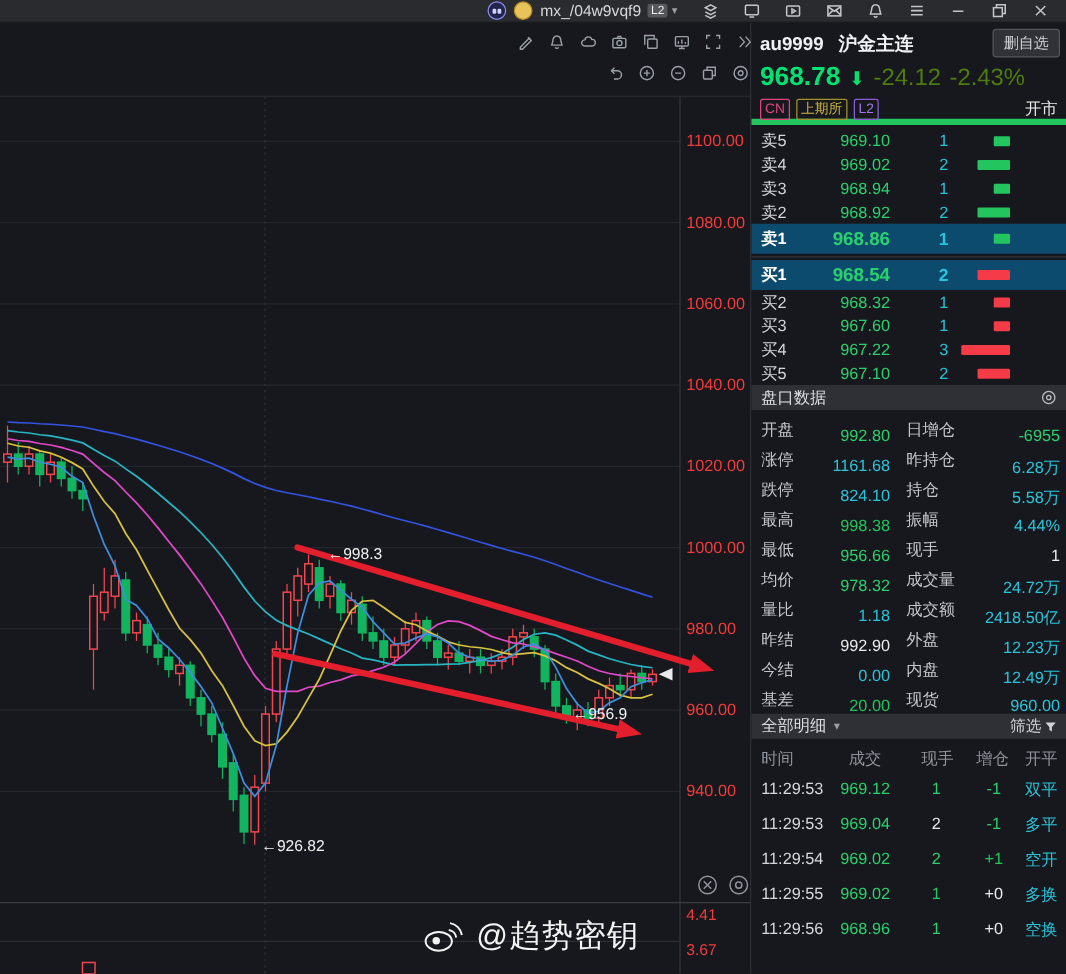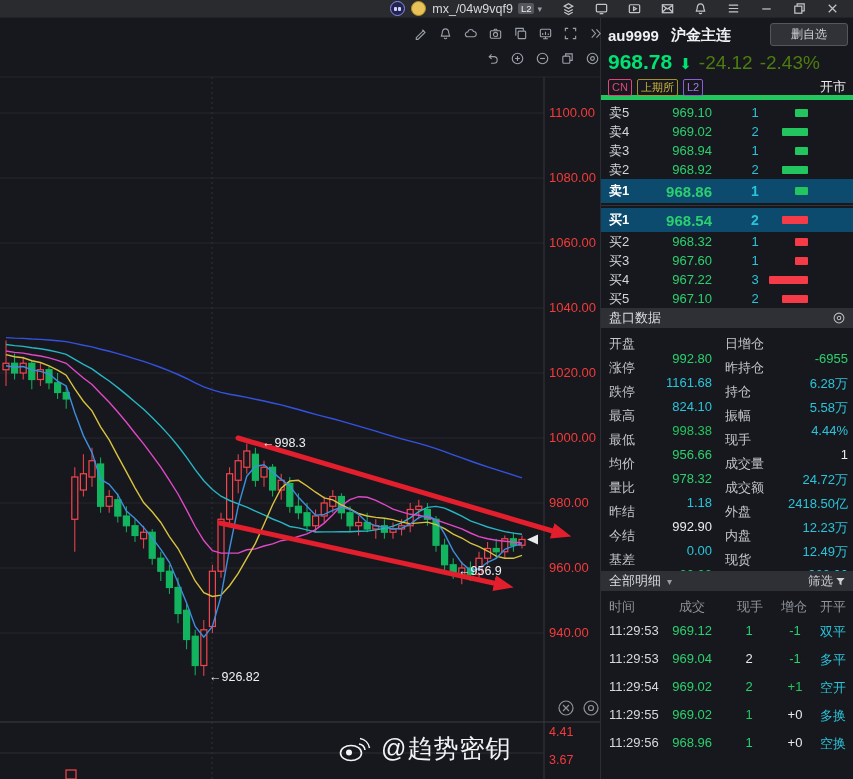--- a/index.html
+++ b/index.html
@@ -30,21 +30,21 @@
   .ctb-ic { width:18px; height:18px; margin:0 3.5px; display:flex; align-items:center; justify-content:center; cursor:pointer; }
   .ctb-ic svg { stroke:#9aa0a8; fill:none; stroke-width:1.2; }
   .watermark { position:absolute; left:338px; top:714px; display:flex; align-items:center; gap:9px; z-index:6; }
   .watermark svg { stroke:#f2f3f5; fill:none; stroke-width:1.6; }
   .watermark span { color:#f2f3f5; font-size:25px; letter-spacing:1px; }
   
   .qhead { position:relative; height:82px; border-bottom:5px solid #22c55e; }
   .qrow1 { position:absolute; top:8px; left:7px; display:flex; gap:12px; align-items:center; }
   .qcode,.qname { color:#f0f1f4; font-size:15px; font-weight:bold; }
   .qdel { position:absolute; top:5px; right:5px; background:#313237; border:1px solid #55565c; color:#cfd1d5;
-    font-size:12px; padding:2px 20px; border-radius:3px; cursor:pointer;font-family:Liberation Mono, monospace; }
+    font-size:12px; padding:2px 8px; border-radius:3px; cursor:pointer;font-family:Liberation Mono, monospace; }
   .qrow2 { position:absolute; top:32px; left:7px; display:flex; align-items:baseline; gap:7px; }
   .qprice { font-size:21px; font-weight:bold; color:#00e273; }
   .qarrow { font-size:15px; color:#00e273; }
   .qchg { font-size:19px; color:#4d7c0f; }
   .qrow3 { position:absolute; top:61px; left:7px; display:flex; gap:5px; }
   .badge { font-size:11px; padding:0 3px; border-radius:2px; border:1px solid; line-height:15px; }
   .badge.b0 { color:#e0457e; border-color:#e0457e; }
   .badge.b1 { color:#cdb53f; border-color:#a5912c; }
   .badge.b2 { color:#a478e8; border-color:#8a5fd4; }
   .qstatus { position:absolute; top:60px; right:7px; color:#e9eaec; font-size:13px; }
@@ -63,21 +63,21 @@
   .bid .bbar { background:#f43b47; }
   .bookdiv { height:1px; background:#33343a; margin:2px 0; }
   
   .sechead { height:20px; background:#2f3036; display:flex; align-items:center; padding:0 8px; color:#dcdee2; font-size:13px; position:relative; }
   .sechead .gear { position:absolute; right:7px; width:14px; height:14px; }
   .sechead .gear svg { stroke:#b9bcc2; fill:none; stroke-width:1.2; }
   .pk { padding-top:3px; }
   .prow { position:relative; height:24px; font-size:13px; }
   .plabel { position:absolute; color:#c3c6cc; top:4px; }
   .plabel.l { left:8px; } .plabel.r { left:124px; }
-  .pval { position:absolute; top:20px; text-align:left; }
+  .pval { position:absolute; top:10px; text-align:left; }
   .pval.l { right:141px; } .pval.r { right:5px; }
   .green { color:#2bd06e; } .red { color:#22c55e; } .cyan { color:#2ac4da; } .white { color:#e8eaec; }
   
   .dhead-extra { position:absolute; right:7px; display:flex; align-items:center; gap:2px; color:#d0d2d6; font-size:12.5px; }
   .caret { color:#9a9ca2; font-size:10px; margin-left:6px; }
   .dcols { position:relative; height:26px; font-size:13px; color:#8f939b; }
   .dcols span { position:absolute; top:7px; }
   .drow { position:relative; height:28px; font-size:13px; }
   .drow span { position:absolute; top:6px; }
   .c-time { left:8px; color:#d6d8dc; }

